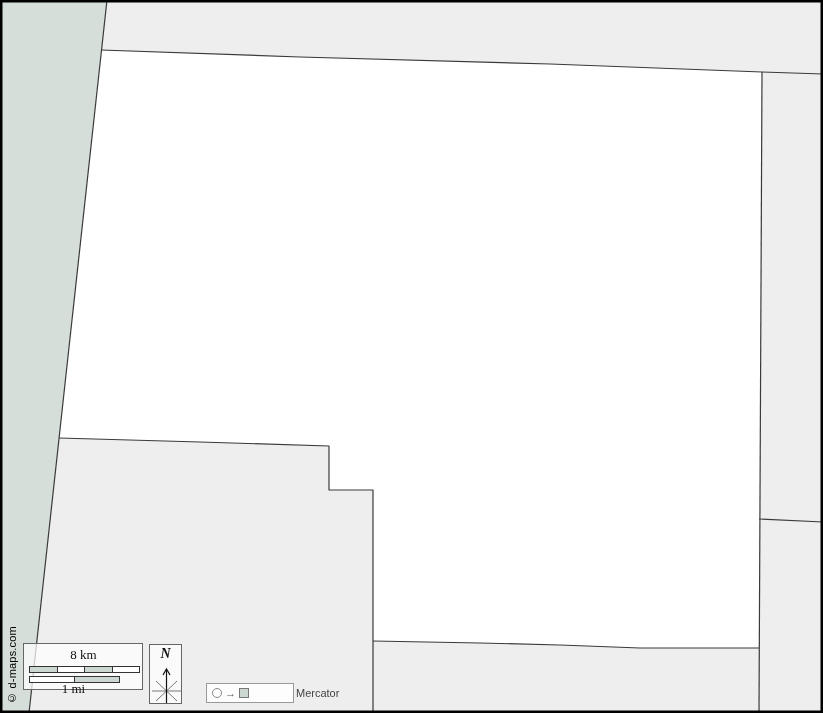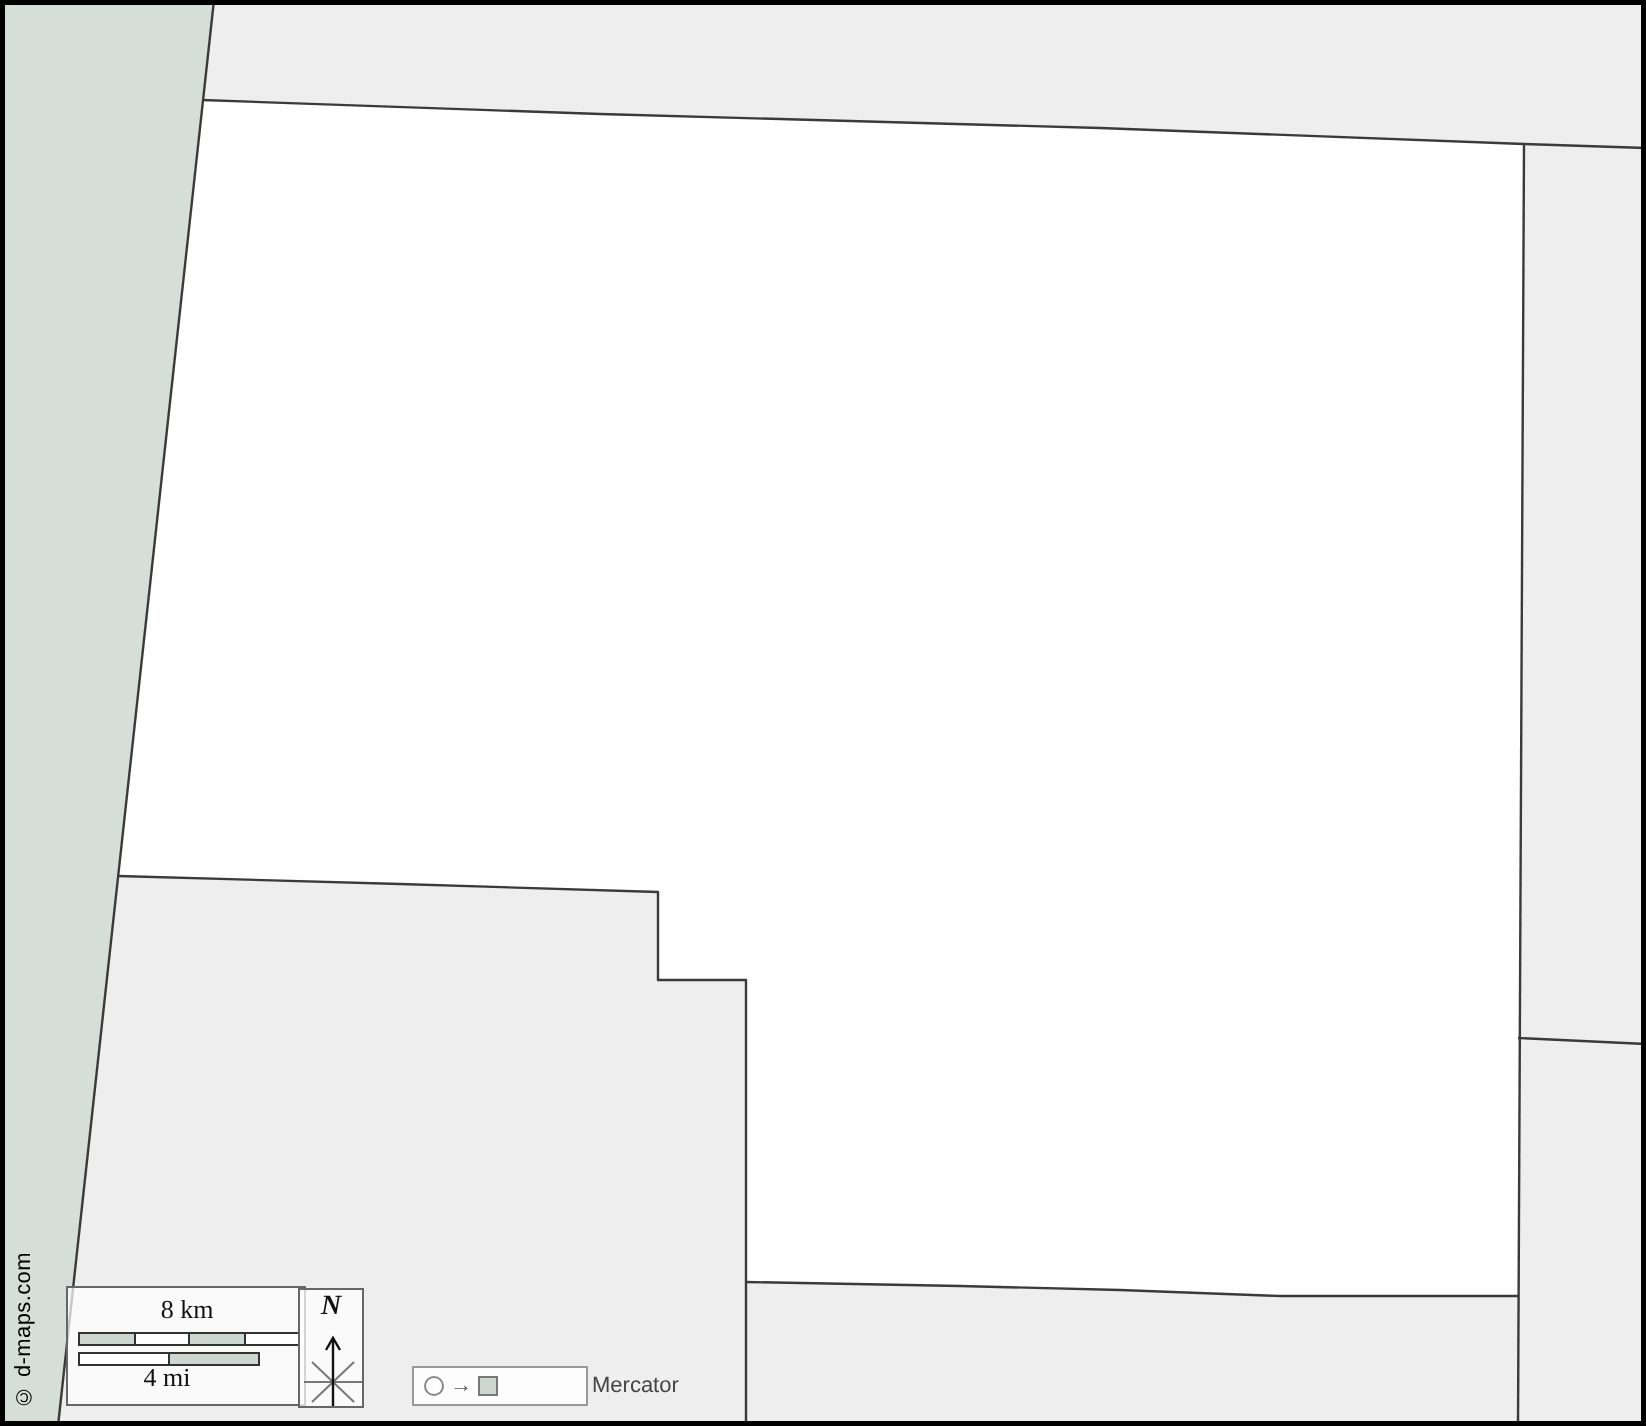--- a/index.html
+++ b/index.html
@@ -15,21 +15,21 @@
   .stage{
     position:relative;
     width:823px;height:713px;
     overflow:hidden;
     font-family:"Liberation Sans",sans-serif;
     background:var(--neighbor-region);
   }
   .stage svg.map{position:absolute;left:0;top:0;}
   
   .scale-box{
-    position:absolute;left:33px;top:643px;width:120px;height:60px;
+    position:absolute;left:23px;top:643px;width:120px;height:47px;
     background:rgba(255,255,255,0.72);
     border:1px solid var(--box-stroke);
     box-sizing:border-box;
     padding-left:21px;
   }
   .scale-label{
     position:absolute;left:5px;width:109px;text-align:center;
     font-family:"Liberation Serif",serif;font-size:13px;color:#111;
   }
   .scale-label.km{top:3px;}
@@ -115,21 +115,21 @@
     <div class="bar km">
       <span class="seg-green"></span>
       <span class="seg-white"></span>
       <span class="seg-green"></span>
       <span class="seg-white"></span>
     </div>
     <div class="bar mi">
       <span class="seg-white"></span>
       <span class="seg-green"></span>
     </div>
-    <div class="scale-label mi">4 mi</div>
+    <div class="scale-label mi">1 mi</div>
   </div>
 
   <div class="compass-box">
     <div class="compass-n">N</div>
     <svg width="33" height="42" viewBox="0 0 33 42">
       <g stroke="#777" stroke-width="1" fill="none">
         <line x1="2" y1="28" x2="31" y2="28"></line>
         <line x1="6" y1="18" x2="27" y2="38"></line>
         <line x1="27" y1="18" x2="6" y2="38"></line>
       </g>

